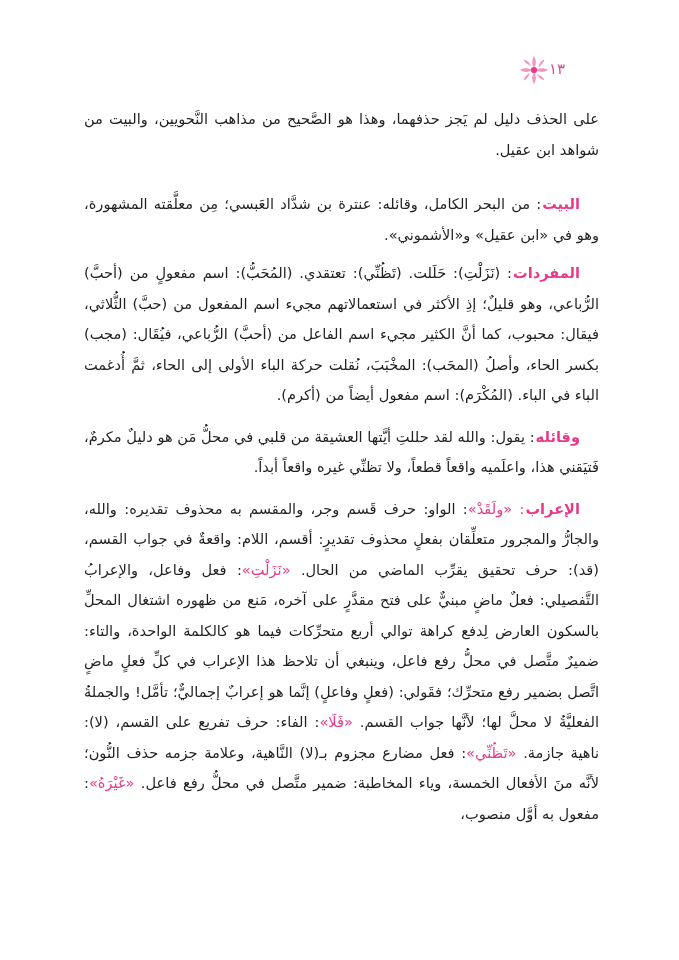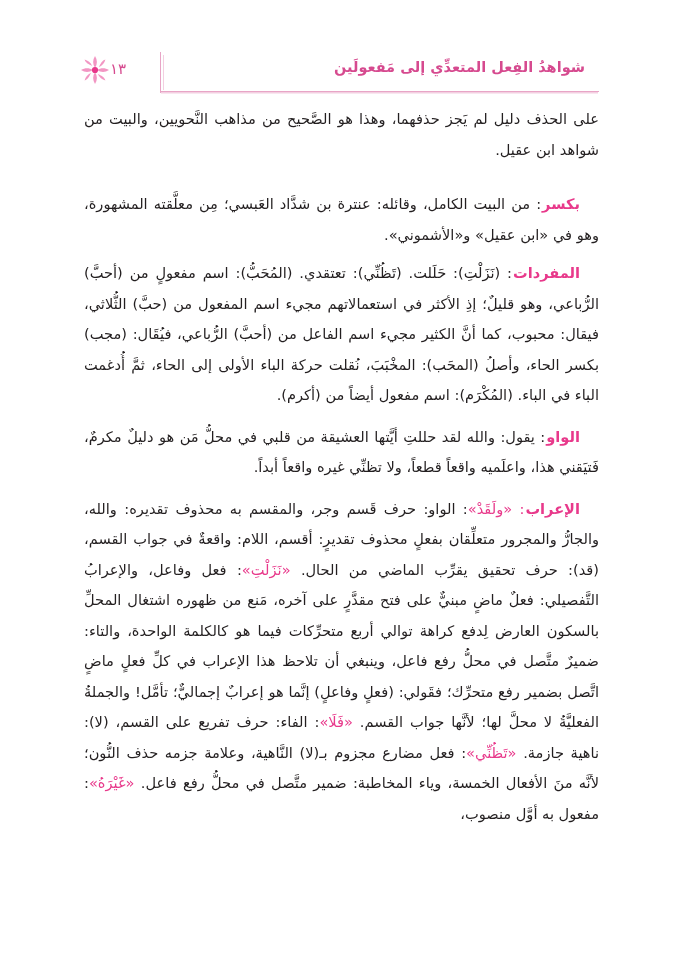--- a/index.html
+++ b/index.html
@@ -151,23 +151,20 @@
   .spacer-md { height: 11px; }
   .indent { display: inline-block; width: 18px; }
 </style>
 </head>
 <body>
 
 <div class="page">
 
   <div class="header">
     <div class="header-inner">
-      <div class="header-title-wrap">
-        <span class="header-title">شواهدُ الفِعل المتعدِّي إلى مَفعولَين</span>
-      </div>
       <div class="page-number-box">
         <span class="ornament">
           <svg width="30" height="30" viewBox="0 0 30 30" aria-hidden="true">
             <g fill="#f296c3">
               <path d="M15 1 C12.5 5, 12.5 9, 15 13 C17.5 9, 17.5 5, 15 1 Z"></path>
               <path d="M15 29 C12.5 25, 12.5 21, 15 17 C17.5 21, 17.5 25, 15 29 Z"></path>
               <path d="M1 15 C5 12.5, 9 12.5, 13 15 C9 17.5, 5 17.5, 1 15 Z"></path>
               <path d="M29 15 C25 12.5, 21 12.5, 17 15 C21 17.5, 25 17.5, 29 15 Z"></path>
               <path d="M4.6 4.6 C8 5.5, 10.6 7.6, 12.2 11 C8.8 9.4, 5.5 8, 4.6 4.6 Z"></path>
               <path d="M25.4 4.6 C24.5 8, 22.4 10.6, 19 12.2 C20.6 8.8, 22 5.5, 25.4 4.6 Z"></path>
@@ -183,33 +180,33 @@
   </div>
 
   <div class="content">
 
     <p class="para">على الحذف دليل لم يَجز حذفهما، وهذا هو الصَّحيح من مذاهب النَّحويين، والبيت من شواهد ابن عقيل.</p>
 
     <div class="verse">
     </div>
 
     <p class="para blk">
-      <span class="indent"></span><span class="label">بكسر</span><span>: من البيت الكامل، وقائله: عنترة بن شدَّاد العَبسي؛ مِن معلَّقته المشهورة، وهو في «ابن عقيل» و«الأشموني».</span>
+      <span class="indent"></span><span class="label">البيت</span><span>: من البحر الكامل، وقائله: عنترة بن شدَّاد العَبسي؛ مِن معلَّقته المشهورة، وهو في «ابن عقيل» و«الأشموني».</span>
     </p>
 
     <div class="spacer-sm"></div>
 
     <p class="para blk">
       <span class="indent"></span><span class="label">المفردات</span><span>: (نَزَلْتِ): حَلَلت. (تَظُنِّي): تعتقدي. (المُحَبُّ): اسم مفعولٍ من (أحبَّ) الرُّباعي، وهو قليلٌ؛ إذِ الأكثر في استعمالاتهم مجيء اسم المفعول من (حبَّ) الثُّلاثي، فيقال: محبوب، كما أنَّ الكثير مجيء اسم الفاعل من (أحبَّ) الرُّباعي، فيُقَال: (مجب) بكسر الحاء، وأصلُ (المحَب): المخْبَبَ، نُقلت حركة الباء الأولى إلى الحاء، ثمَّ أُدغمت الباء في الباء. (المُكْرَم): اسم مفعول أيضاً من (أكرم).</span>
     </p>
 
     <div class="spacer-md"></div>
 
     <p class="para blk">
-      <span class="indent"></span><span class="label">الواو</span><span>: يقول: والله لقد حللتِ أيَّتها العشيقة من قلبي في محلُّ مَن هو دليلٌ مكرمٌ، فَتيَقني هذا، واعلَميه واقعاً قطعاً، ولا تظنِّي غيره واقعاً أبداً.</span>
+      <span class="indent"></span><span class="label">وقائله</span><span>: يقول: والله لقد حللتِ أيَّتها العشيقة من قلبي في محلُّ مَن هو دليلٌ مكرمٌ، فَتيَقني هذا، واعلَميه واقعاً قطعاً، ولا تظنِّي غيره واقعاً أبداً.</span>
     </p>
 
     <div class="spacer-md"></div>
 
     <p class="para blk">
       <span class="indent"></span><span class="label">الإعراب</span><span class="pinkword">: «ولَقَدْ»</span><span>: الواو: حرف قَسم وجر، والمقسم به محذوف تقديره: والله، والجارُّ والمجرور متعلِّقان بفعلٍ محذوف تقديرٍ: أقسم، اللام: واقعةٌ في جواب القسم، (قد): حرف تحقيق يقرِّب الماضي من الحال. </span><span class="pinkword">«نَزَلْتِ»</span><span>: فعل وفاعل، والإعرابُ التَّفصيلي: فعلٌ ماضٍ مبنيٌّ على فتح مقدَّرٍ على آخره، مَنع من ظهوره اشتغال المحلِّ بالسكون العارض لِدفع كراهة توالي أربع متحرِّكات فيما هو كالكلمة الواحدة، والتاء: ضميرٌ متَّصل في محلُّ رفع فاعل، وينبغي أن تلاحظ هذا الإعراب في كلِّ فعلٍ ماضٍ اتَّصل بضمير رفع متحرِّك؛ فقَولي: (فعلٍ وفاعلٍ) إنَّما هو إعرابٌ إجماليٌّ؛ تأمَّل! والجملةُ الفعليَّةُ لا محلَّ لها؛ لأنَّها جواب القسم. </span><span class="pinkword">«فَلَا»</span><span>: الفاء: حرف تفريع على القسم، (لا): ناهية جازمة. </span><span class="pinkword">«تَظُنِّي»</span><span>: فعل مضارع مجزوم بـ(لا) النَّاهية، وعلامة جزمه حذف النُّون؛ لأنَّه منَ الأفعال الخمسة، وياء المخاطبة: ضمير متَّصل في محلُّ رفع فاعل. </span><span class="pinkword">«غَيْرَهُ»</span><span>: مفعول به أوَّل منصوب،</span>
     </p>
 
   </div>
 </div>

